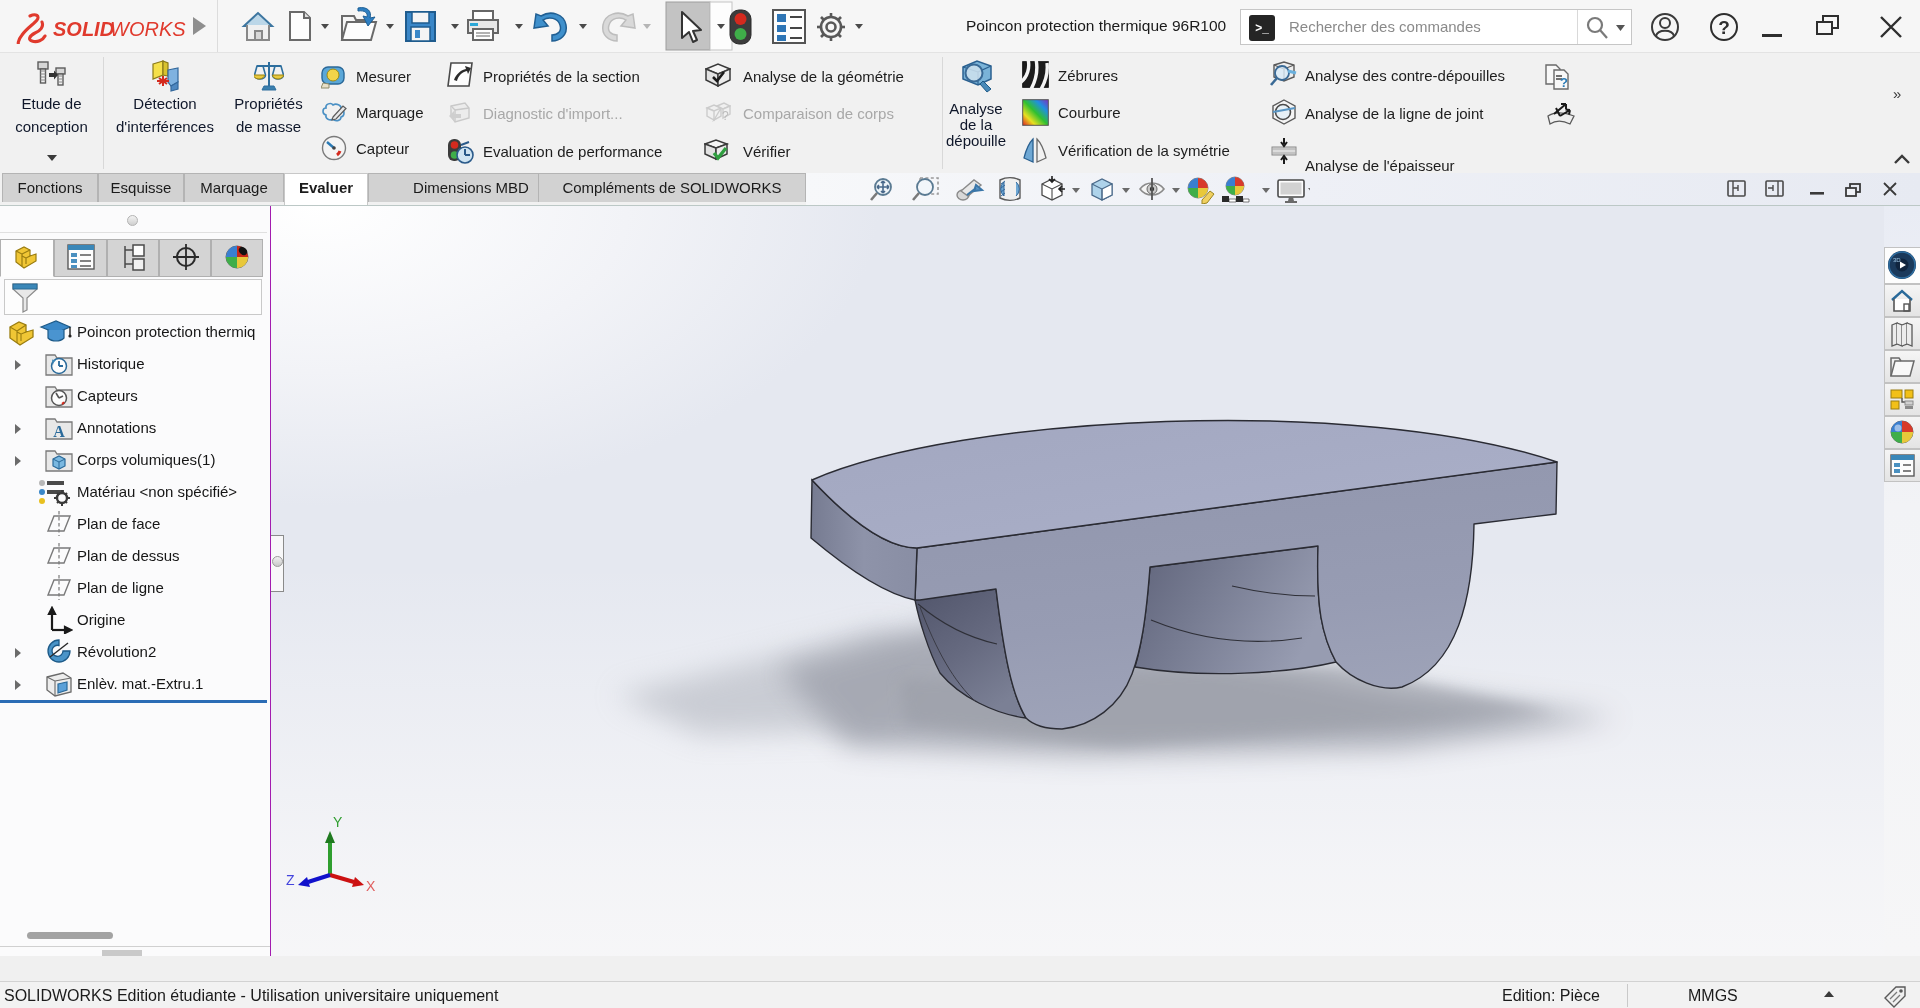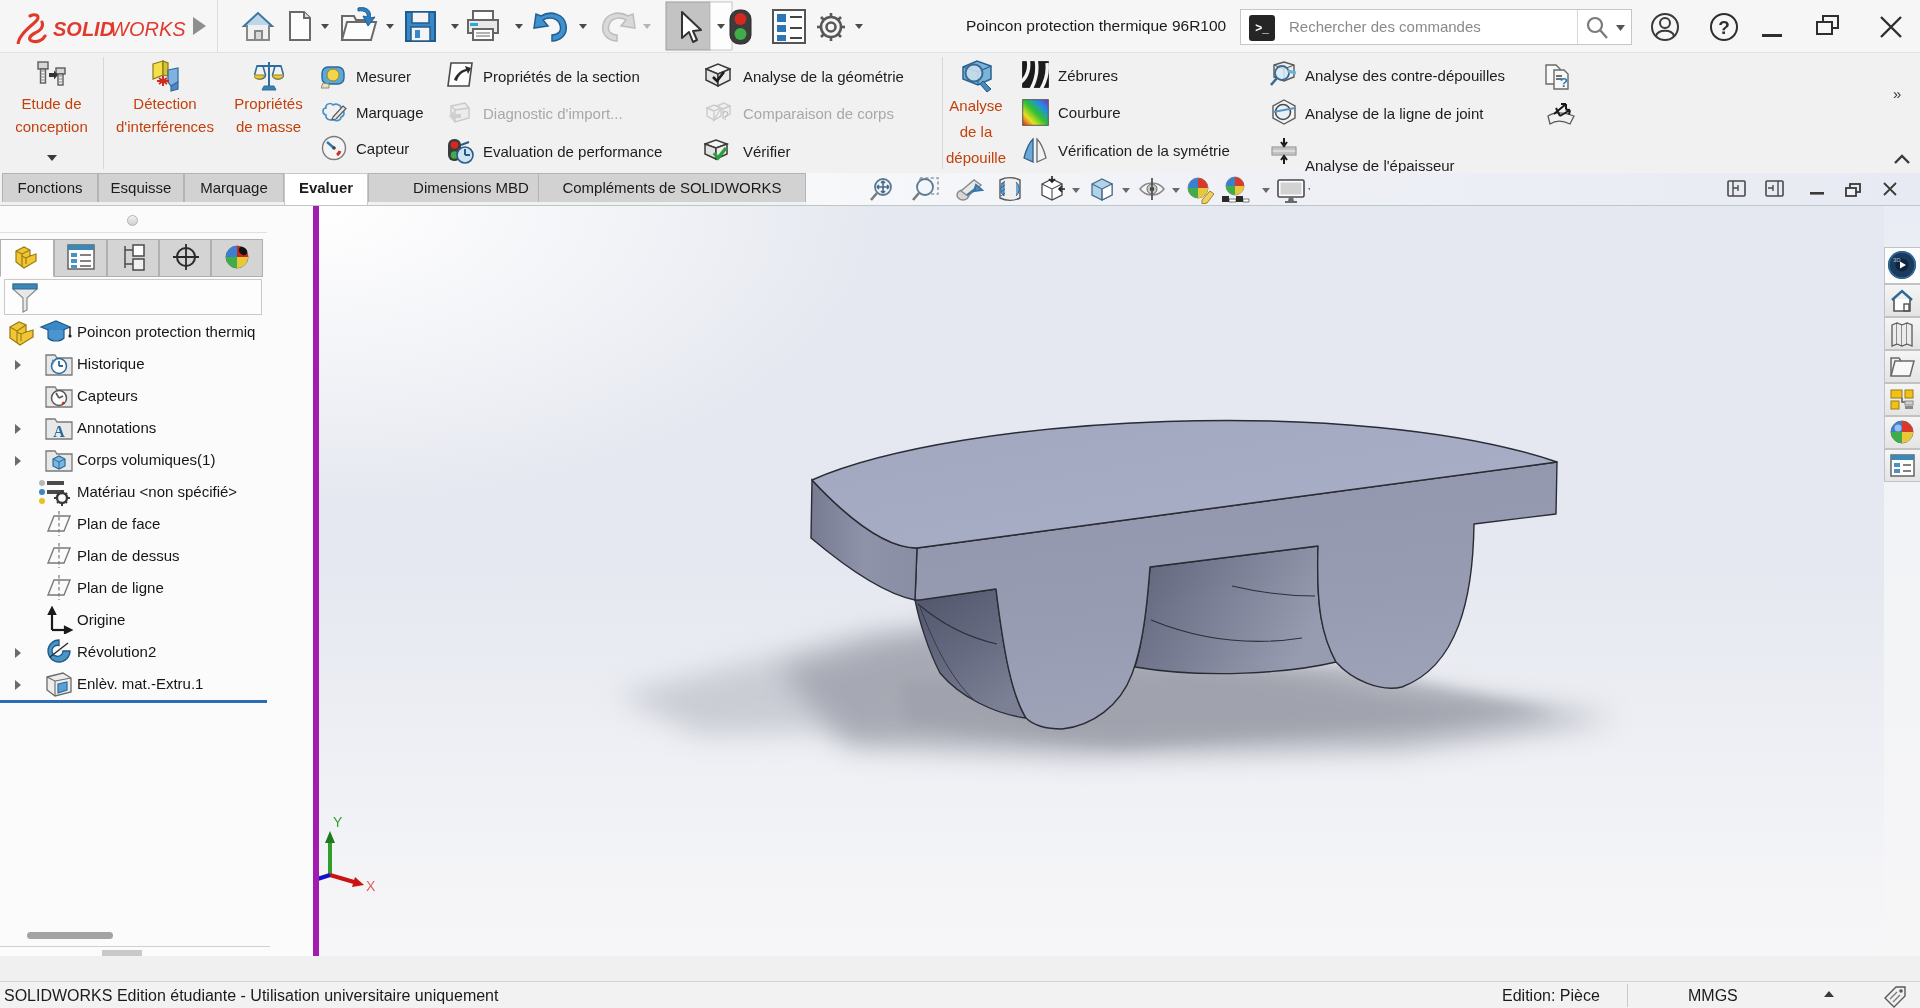--- a/index.html
+++ b/index.html
@@ -11,31 +11,31 @@
 .tsep{top:0;height:52px;width:1px;background:#dcdcdc}
 #swlogo{left:10px;top:10px}
 #title-text{left:966px;top:17px;font-size:15.5px;color:#1a1a1a;white-space:nowrap}
 #searchbox{left:1240px;top:9px;width:392px;height:36px;background:#fff;border:1px solid #c6c6c6}
 #searchbox .term{position:absolute;left:8px;top:5px;width:26px;height:26px;background:#252525;border-radius:3px;color:#fff;font-size:12px;font-weight:bold;text-align:center;line-height:26px}
 #searchbox .ph{position:absolute;left:48px;top:8px;font-size:15px;color:#8a8a8a}
 #searchbox .vline{position:absolute;left:336px;top:0;width:1px;height:34px;background:#d9d9d9}
 
 #ribbon{left:0;top:53px;width:1920px;height:120px;background:#f1f1f1}
 .rsep{top:4px;height:112px;width:1px;background:#d8d8d8}
-.bigbtn{position:absolute;text-align:center;font-size:15px;color:#c2410c;line-height:23px}
+.bigbtn{position:absolute;text-align:center;font-size:15px;color:#0f172a;line-height:23px}
 .smlbl{position:absolute;font-size:15px;color:#1d1d1d;white-space:nowrap}
 .smlbl.dis{color:#a8a8a8}
 
 #tabrow{left:0;top:173px;width:1920px;height:33px;background:#f1f1f1}
 .ctab{position:absolute;top:0;height:29px;background:#d2d2d2;border:1px solid #b4b4b4;border-bottom:none;font-size:15px;color:#1b1b1b;text-align:center;line-height:27px}
 .ctab.active{background:#fff;border-color:#c8c8c8;font-weight:bold;height:33px}
 #vpstrip{left:806px;top:173px;width:1114px;height:33px;background:linear-gradient(90deg,#f7f8fa 0%,#eef0f6 45%,#e7eaf2 100%)}
 #cmline{left:0;top:205px;width:1920px;height:1px;background:#bcc8c6}
 
-#leftpanel{left:0;top:206px;width:319px;height:750px;background:#fbfbfc;border-right:6px solid #a21caf}
+#leftpanel{left:0;top:206px;width:271px;height:750px;background:#fbfbfc;border-right:1px solid #a21caf}
 #lp-circle{left:128px;top:215px;width:11px;height:11px;border-radius:50%;background:linear-gradient(180deg,#f2f2f2,#cfcfcf);border:1px solid #b3b3b3}
 #lp-line{left:0;top:232px;width:267px;height:1px;background:#e0e0e0}
 .lptab{position:absolute;top:239px;height:38px;background:#d4d4d4;border:1px solid #b0b0b0}
 .lptab.active{background:#fdfdfd;border-bottom-color:#fdfdfd}
 #filterbox{left:4px;top:279px;width:258px;height:36px;background:#fdfdfd;border:1px solid #c9c9c9}
 .trow{position:absolute;left:0;width:267px;height:32px;font-size:15px;color:#161616;white-space:nowrap;overflow:hidden}
 .trow .txt{position:absolute;left:77px;top:7px}
 .tarrow{position:absolute;left:15px;top:12px;width:0;height:0;border-top:5px solid transparent;border-bottom:5px solid transparent;border-left:6px solid #6b6b6b}
 #rollback{left:0;top:700px;width:267px;height:3px;background:#2b6cb5}
 #lp-hscroll{left:27px;top:932px;width:86px;height:7px;border-radius:4px;background:#a3a3a3}
@@ -292,21 +292,21 @@
     </svg>
     <div class="abs smlbl" style="left:743px;top:90px">Vérifier</div>
 
     <svg class="abs" style="left:957px;top:6px" width="38" height="34" viewBox="0 0 38 34">
       <path d="M6 8 L20 2 L34 7 L34 20 L21 26 L6 20 Z" fill="#7ab3d8" stroke="#2a6090" stroke-width="1.5"></path>
       <path d="M21 26 L21 13 L34 7" fill="none" stroke="#2a6090" stroke-width="1.2"></path>
       <path d="M6 8 L21 13" fill="none" stroke="#2a6090" stroke-width="1.2"></path>
       <path d="M26 22 L34 30 L30 33 L23 25 Z" fill="#4a8ab8" stroke="#1d5a88"></path>
       <circle cx="17" cy="14" r="8.5" fill="#cfe2ef" fill-opacity="0.85" stroke="#3a6a96" stroke-width="2"></circle>
     </svg>
-    <div class="abs bigbtn" style="left:944px;top:40px;width:64px;line-height:26px">Analyse<br>de la<br>dépouille</div>
+    <div class="abs bigbtn" style="left:944px;top:48px;width:64px;line-height:16px">Analyse<br>de la<br>dépouille</div>
 
     <svg class="abs" style="left:1022px;top:8px" width="27" height="27" viewBox="0 0 27 27">
       <rect x="0.7" y="0.7" width="25.6" height="25.6" fill="#1c1c1c" stroke="#111"></rect>
       <g stroke="#f4f4f4" stroke-width="3.4" fill="none">
         <path d="M-2 22 C6 16 8 6 6 -2"></path>
         <path d="M8 30 C14 20 16 8 14 -2"></path>
         <path d="M18 30 C24 20 26 10 25 2"></path>
       </g>
     </svg>
     <div class="abs smlbl" style="left:1058px;top:14px">Zébrures</div>

